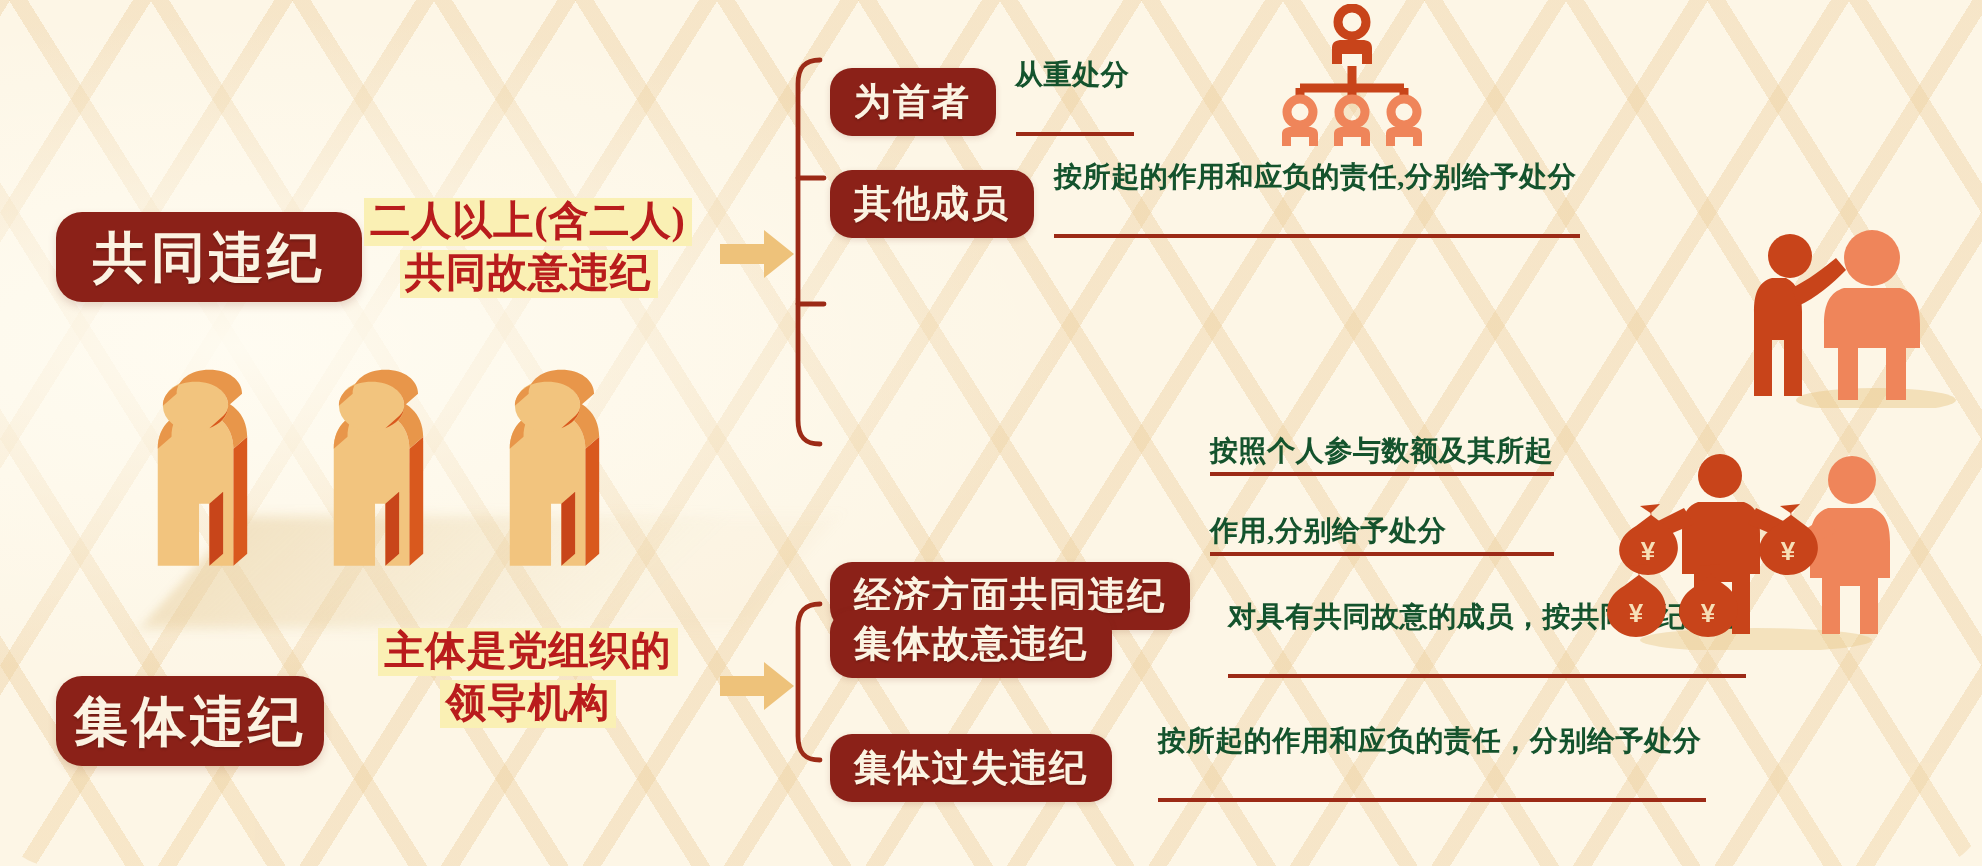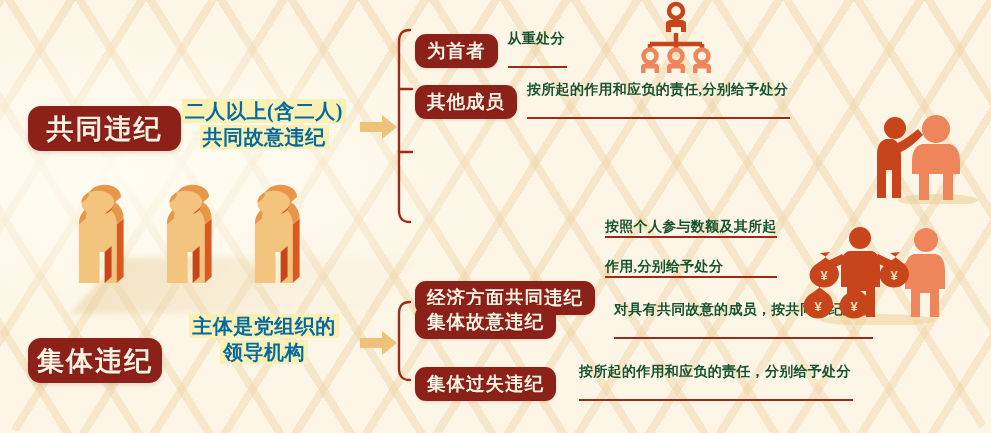--- a/index.html
+++ b/index.html
@@ -67,21 +67,21 @@
   }
   #cat-joint   { left: 28px;  top: 106px; width: 153px; height: 45px; }
   #cat-collect { left: 28px;  top: 338px; width: 134px; height: 45px; }
 
   
   .defn {
     position: absolute;
     text-align: center;
     font-size: 20px;
     font-weight: bold;
-    color: #0369a1;
+    color: #b91c1c;
     line-height: 1.32;
     letter-spacing: 0.5px;
   }
   .defn span {
     background: #FAF0B4;
     padding: 1px 3px;
     box-decoration-break: clone;
     -webkit-box-decoration-break: clone;
   }
   #defn-joint   { left: 170px; top: 98px;  width: 188px; }

